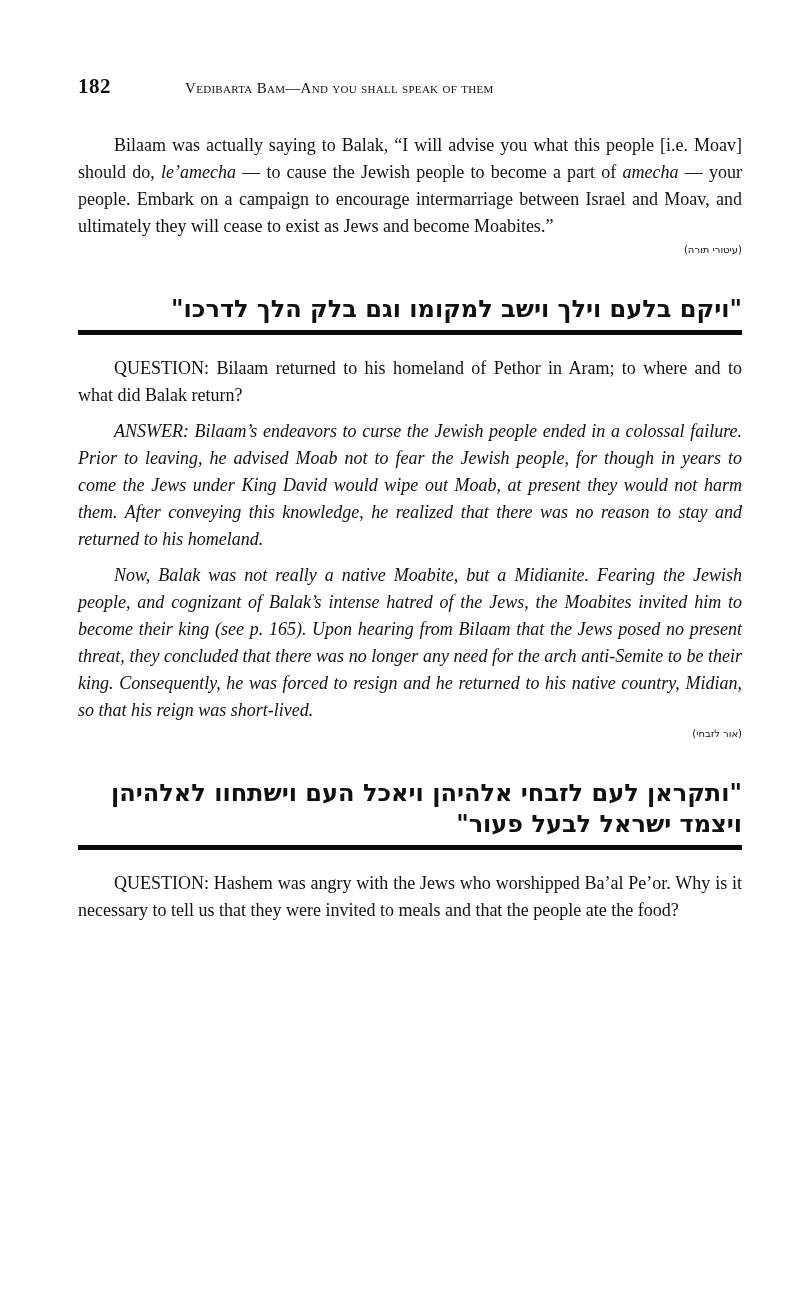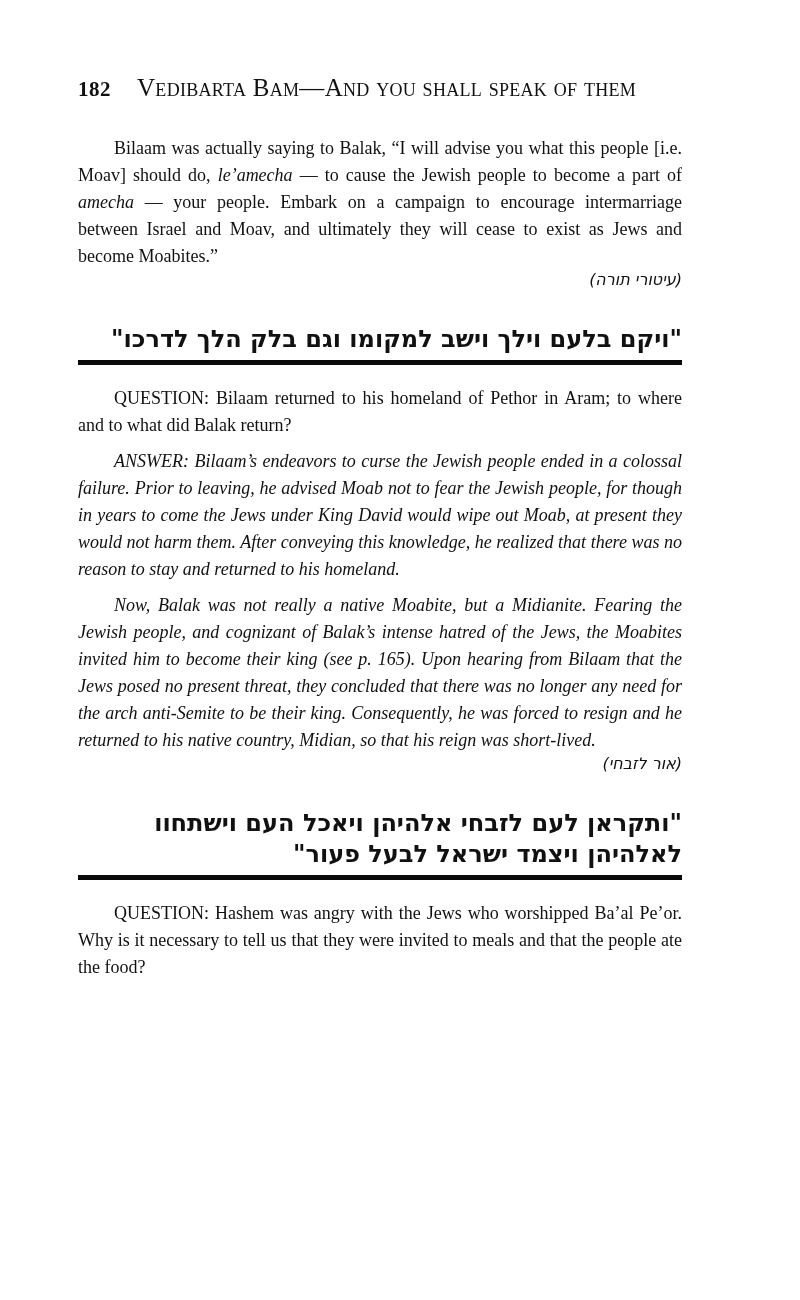--- a/index.html
+++ b/index.html
@@ -11,59 +11,59 @@
     width: 800px;
     height: 1300px;
     overflow: hidden;
     color: #111111;
     font-family: "Liberation Serif", serif;
   }
   .page {
     box-sizing: border-box;
     width: 800px;
     height: 1300px;
-    padding: 74px 118px 0 78px;
+    padding: 74px 58px 0 78px;
   }
   
   .running-head {
     display: flex;
     align-items: baseline;
     gap: 26px;
     margin-bottom: 0;
   }
   .page-number {
     font-size: 21px;
     font-weight: bold;
     letter-spacing: 0.5px;
   }
   .running-title {
     font-variant: small-caps;
-    font-size: 25px;
+    font-size: 15px;
     letter-spacing: 0.3px;
+    margin-left: 48px;
   }
   
   .body-para {
     margin: 0;
     font-size: 18px;
     line-height: 27px;
     text-align: justify;
     text-indent: 36px;
   }
   .body-para + .body-para { margin-top: 9px; font-style: italic; }
   .intro-block { margin-top: 33px; }
   i { font-style: italic; }
   
   .attribution {
     margin: 2px 0 0 0;
     text-align: right;
     font-family: "DejaVu Sans", sans-serif;
-    font-size: 16px;
+    font-size: 10px;
     direction: rtl;
     line-height: 16px;
-    font-style: italic;
   }
   
   .section { margin-top: 36px; }
   .hebrew-headline {
     margin: 0;
     direction: rtl;
     text-align: right;
     font-family: "DejaVu Sans", sans-serif;
     font-weight: bold;
     font-size: 24px;

